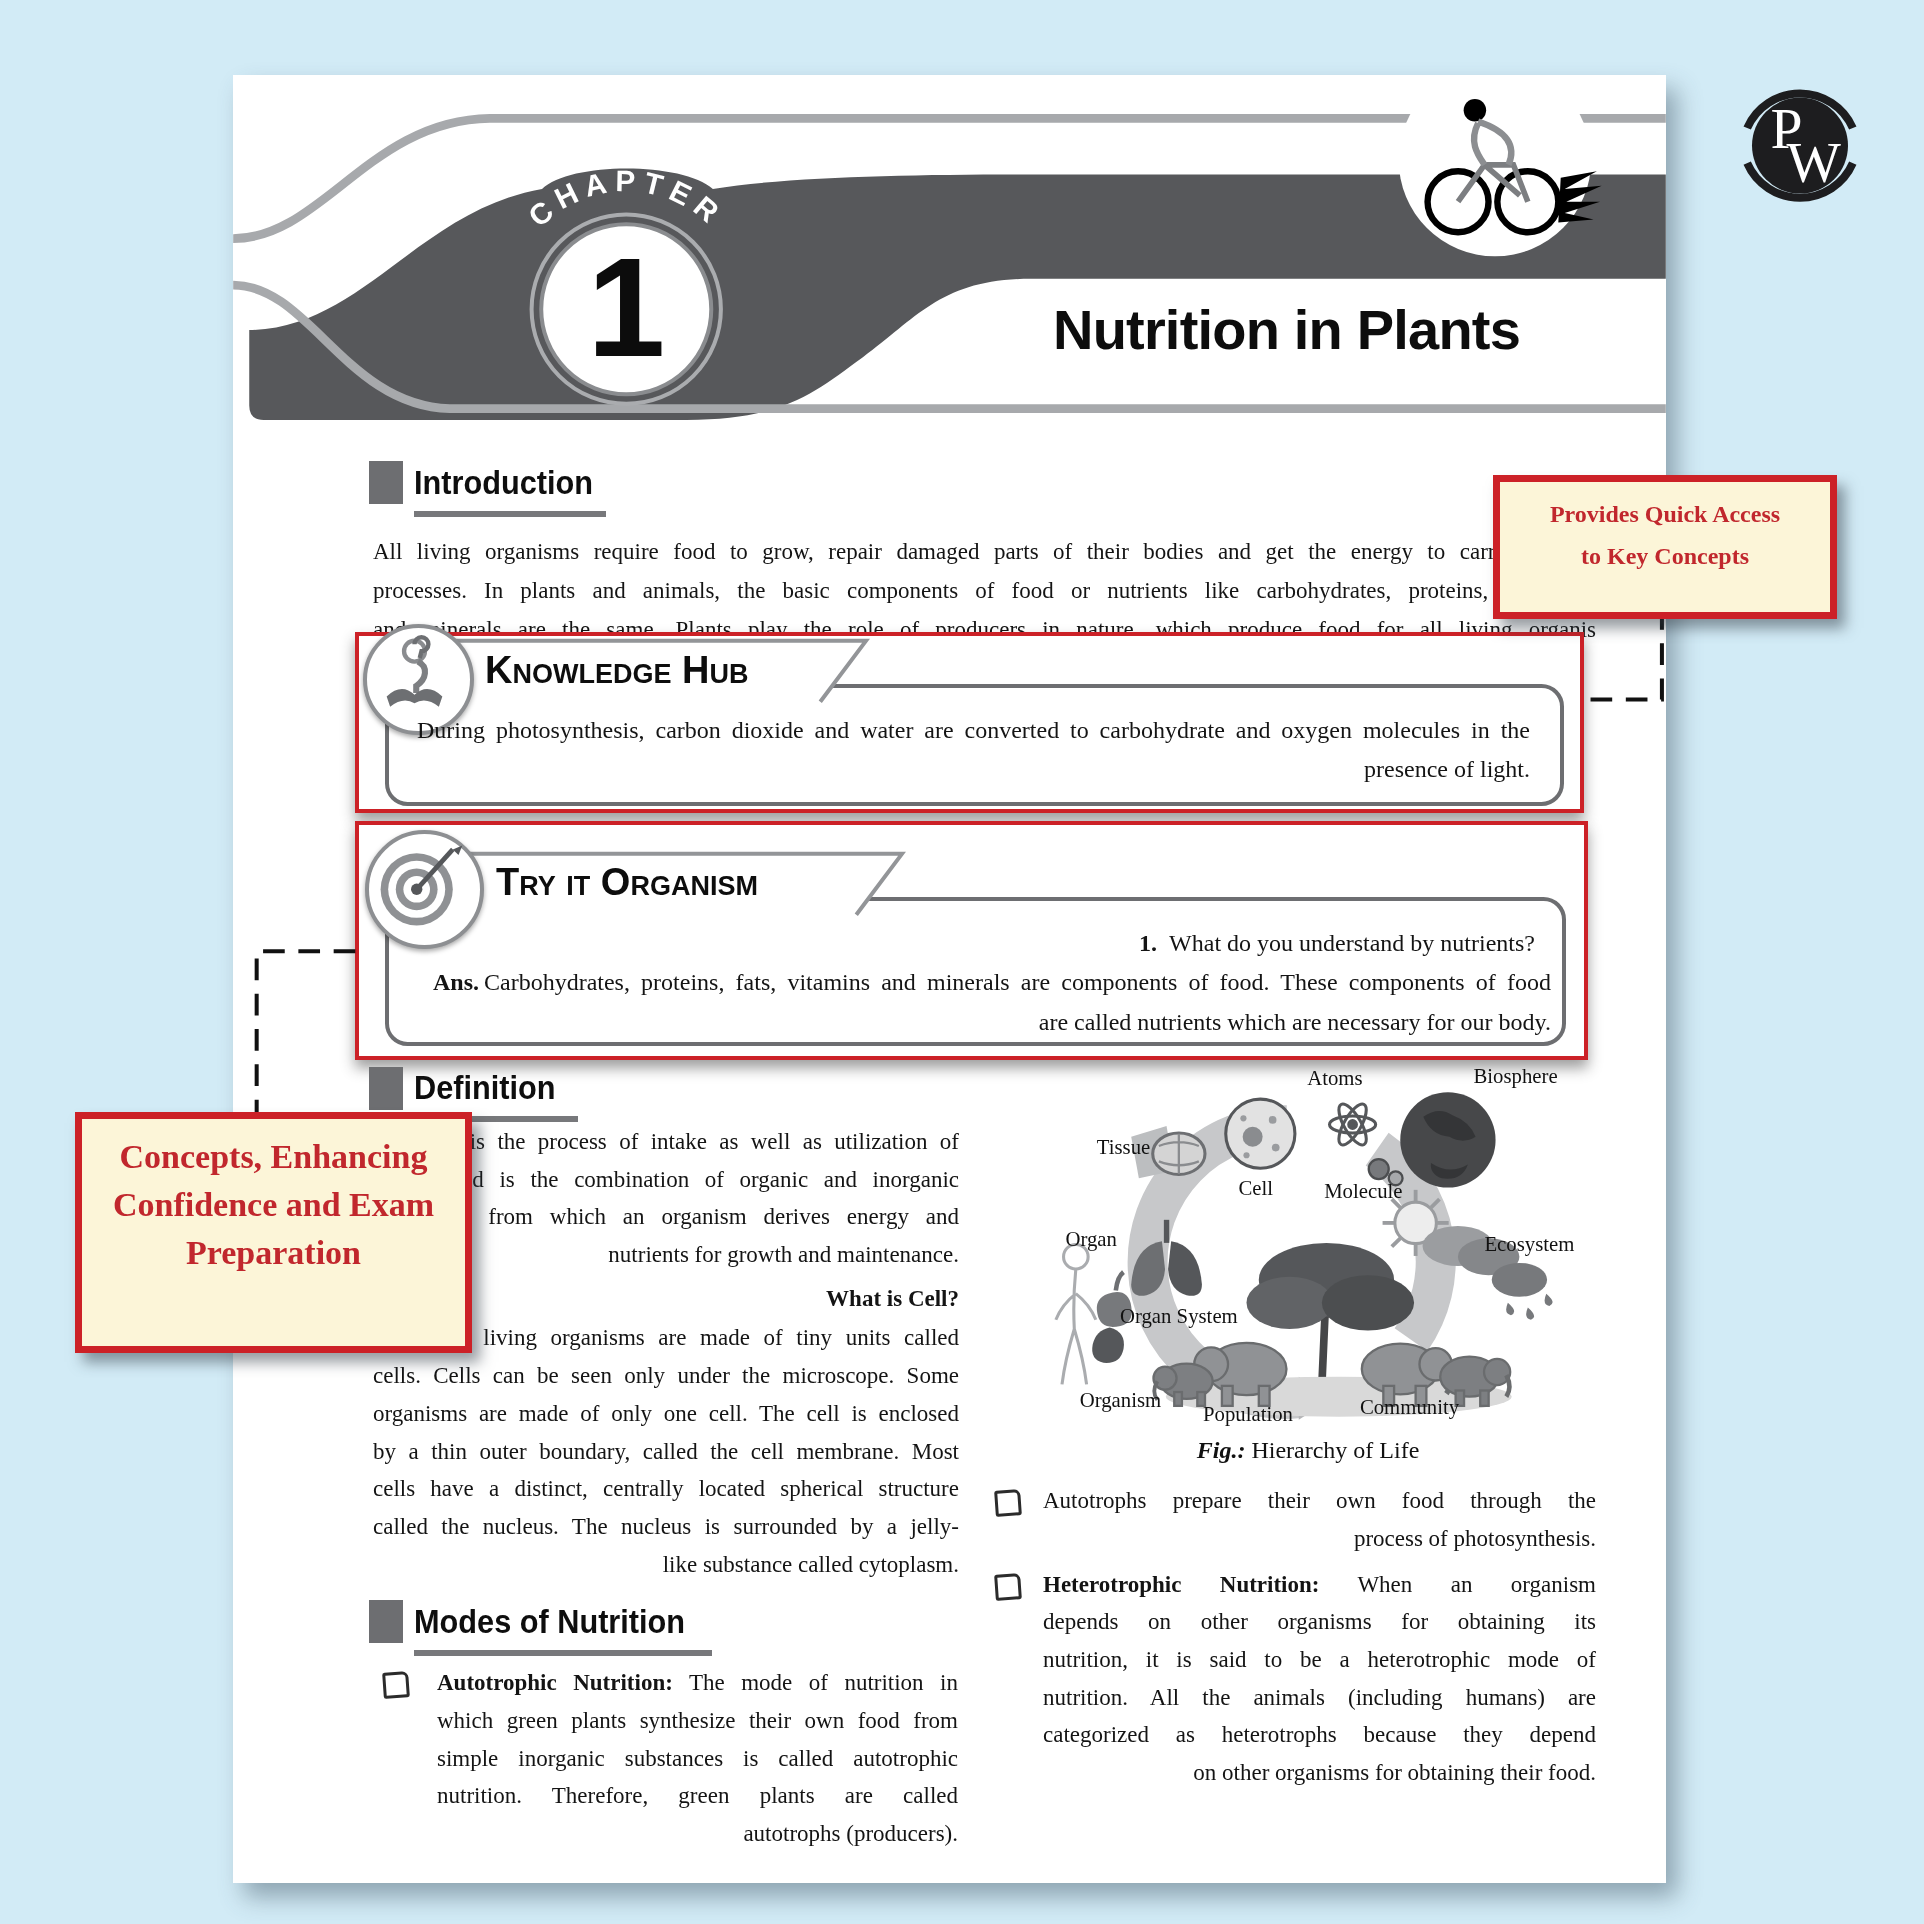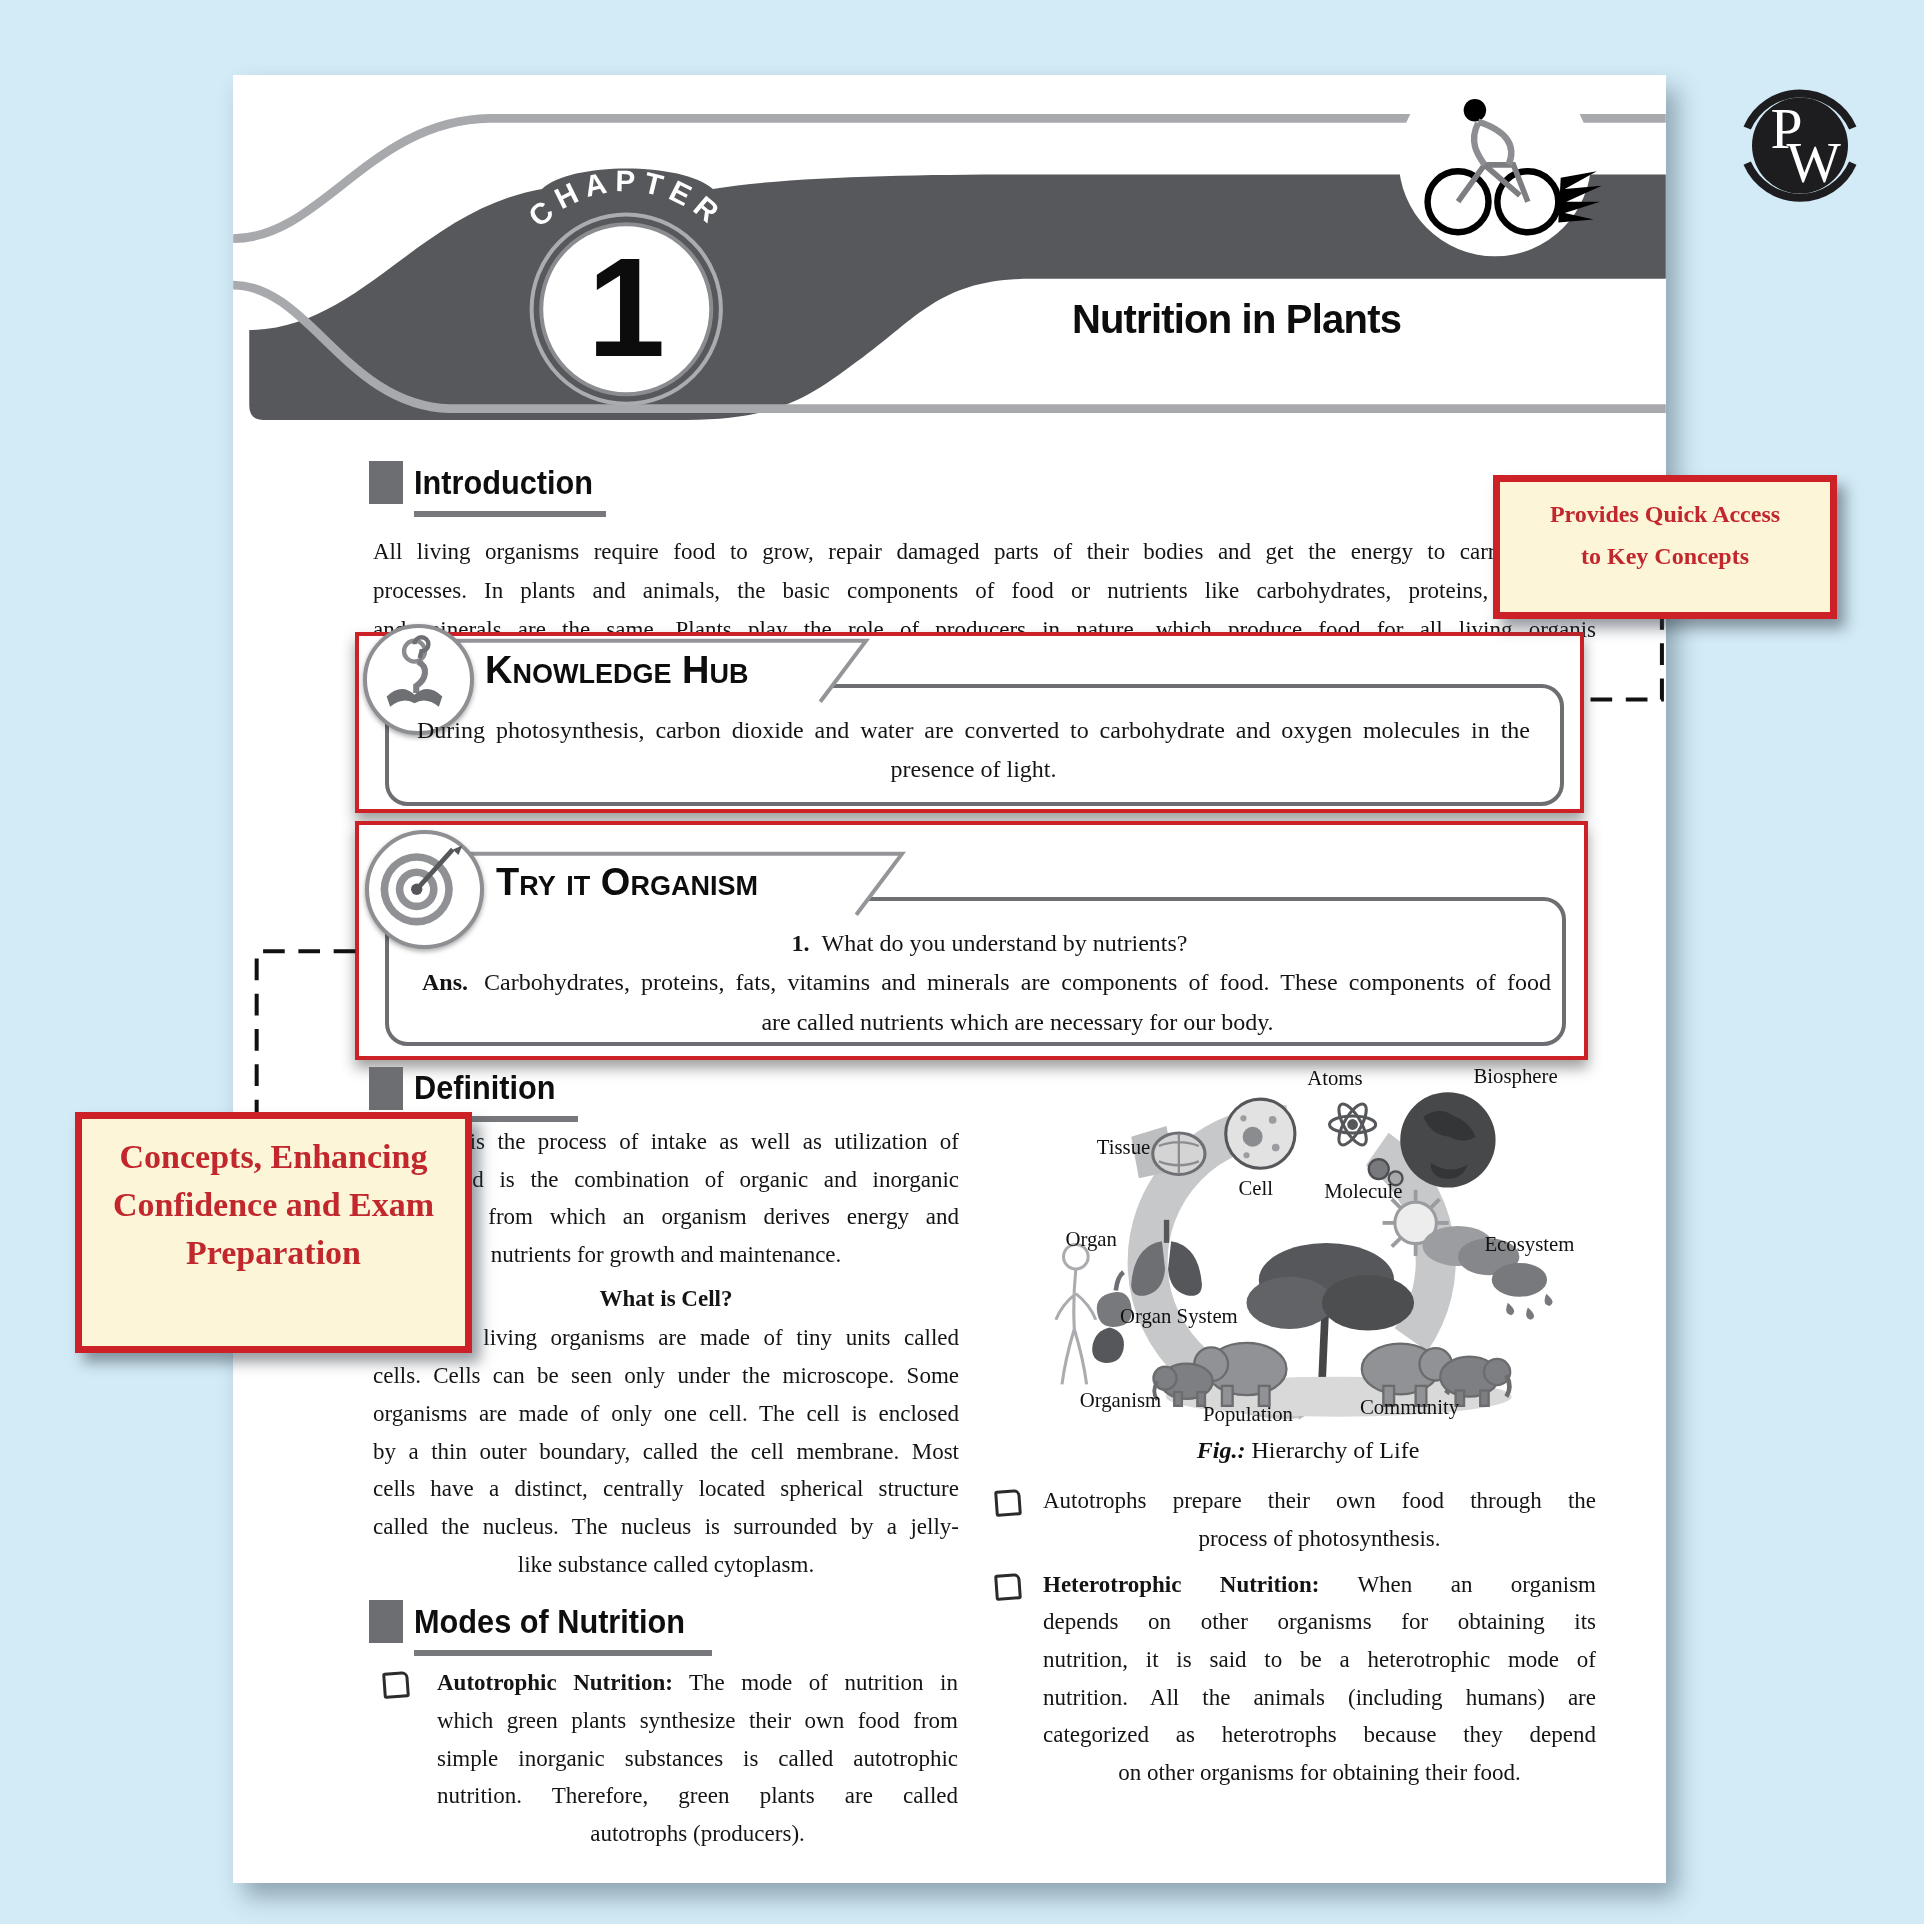--- a/index.html
+++ b/index.html
@@ -5,21 +5,21 @@
   html,body{margin:0;padding:0;}
   body{width:1925px;height:1925px;position:relative;background:#d2ebf6;font-family:"Liberation Serif",serif;overflow:hidden;}
   .abs{position:absolute;}
   .page{left:233px;top:75px;width:1433px;height:1808px;background:#ffffff;box-shadow:11.2px 14.4px 22.5px rgba(60,80,95,.45);}
   
   .sec-head{font-family:"Liberation Sans",sans-serif;font-weight:bold;font-size:33px;color:#0e0e0e;transform:scaleX(.93);transform-origin:left;white-space:nowrap;}
   .sec-square{width:34px;height:43px;background:#6d6e71;}
   .sec-rule{height:5.6px;background:#77787b;}
   
   .jl{text-align:justify;text-align-last:justify;overflow:hidden;white-space:nowrap;}
-  .ll{text-align:center;white-space:nowrap;overflow:hidden;}
+  .ll{text-align:right;white-space:nowrap;overflow:hidden;}
   .body30{font-size:24px;line-height:39px;color:#141414;}
   .body29{font-size:23px;line-height:39px;color:#141414;}
   .col{font-size:23px;line-height:38px;color:#141414;}
   .b{font-weight:bold;}
   
   .redbox{border:4px solid #cc2127;box-shadow:0 8px 13px rgba(40,40,40,.45);}
   .callout{background:#fcf5d8;border:7.2px solid #cc2127;box-shadow:8px 9.6px 13px rgba(50,60,70,.5);
            color:#c1272d;font-weight:bold;text-align:center;font-family:"Liberation Serif",serif;}
   
   .graybox{border:4.8px solid #6d6e71;border-radius:22.5px;background:#fff;}
@@ -64,21 +64,21 @@
 
   <defs>
       <path id="chArc" d="M 369.6,207.7 A 147 147 0 0 1 610.4,207.7"></path>
     </defs>
   <text font-family="Liberation Sans, sans-serif" font-weight="bold" font-size="37" fill="#ffffff" letter-spacing="9">
     <textPath href="#chArc" startOffset="50%" text-anchor="middle">CHAPTER</textPath>
   </text>
   <text x="490" y="350" text-anchor="middle" font-family="Liberation Sans, sans-serif" font-weight="bold" font-size="175" fill="#0c0c0c">1</text>
 </svg>
 
-<div class="abs" style="left:972px;top:297px;width:529px;text-align:center;font-family:'Liberation Sans',sans-serif;font-weight:bold;font-size:40px;letter-spacing:-0.8px;color:#0d0d0d;">Nutrition in Plants</div>
+<div class="abs" style="left:1022px;top:297px;width:529px;text-align:center;font-family:'Liberation Sans',sans-serif;font-weight:bold;font-size:56px;letter-spacing:-0.8px;color:#0d0d0d;">Nutrition in Plants</div>
 
 <div class="abs sec-square" style="left:369px;top:461px;"></div>
 <div class="abs sec-head" style="left:414px;top:464px;">Introduction</div>
 <div class="abs sec-rule" style="left:414px;top:511px;width:192px;"></div>
 
 <div class="abs jl body29" style="left:373px;top:532px;width:1223px;height:39px;">All living organisms require food to grow, repair damaged parts of their bodies and get the energy to carry out life</div>
 <div class="abs jl body29" style="left:373px;top:571px;width:1223px;height:39px;">processes. In plants and animals, the basic components of food or nutrients like carbohydrates, proteins, fats, vita</div>
 <div class="abs jl body29" style="left:373px;top:610px;width:1223px;height:39px;">and minerals are the same. Plants play the role of producers in nature, which produce food for all living organis</div>
 
 <div class="abs redbox" style="left:355px;top:632px;width:1221px;height:173px;background:#fff;"></div>

